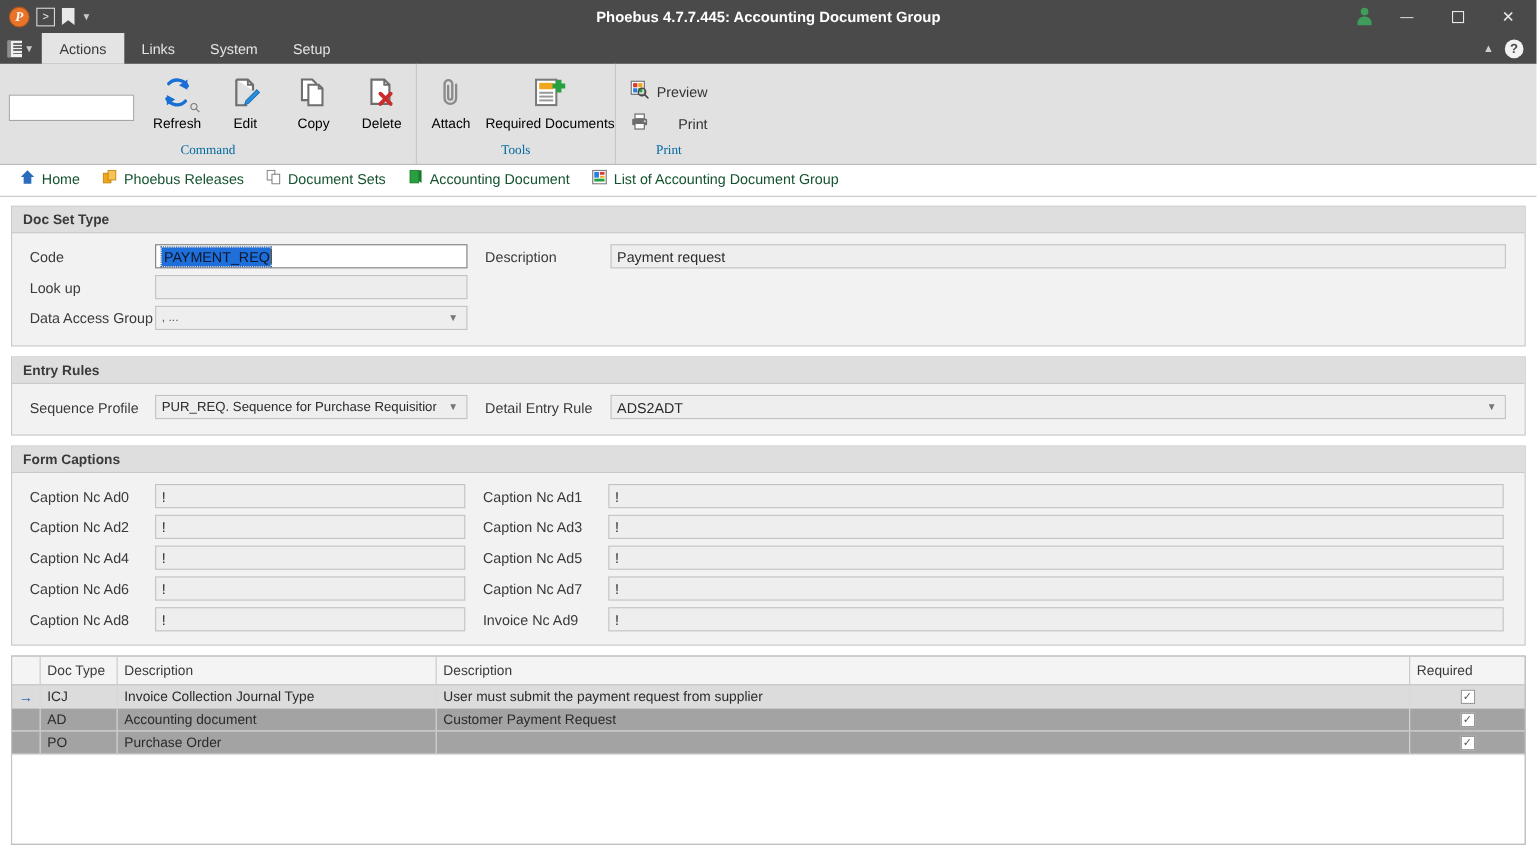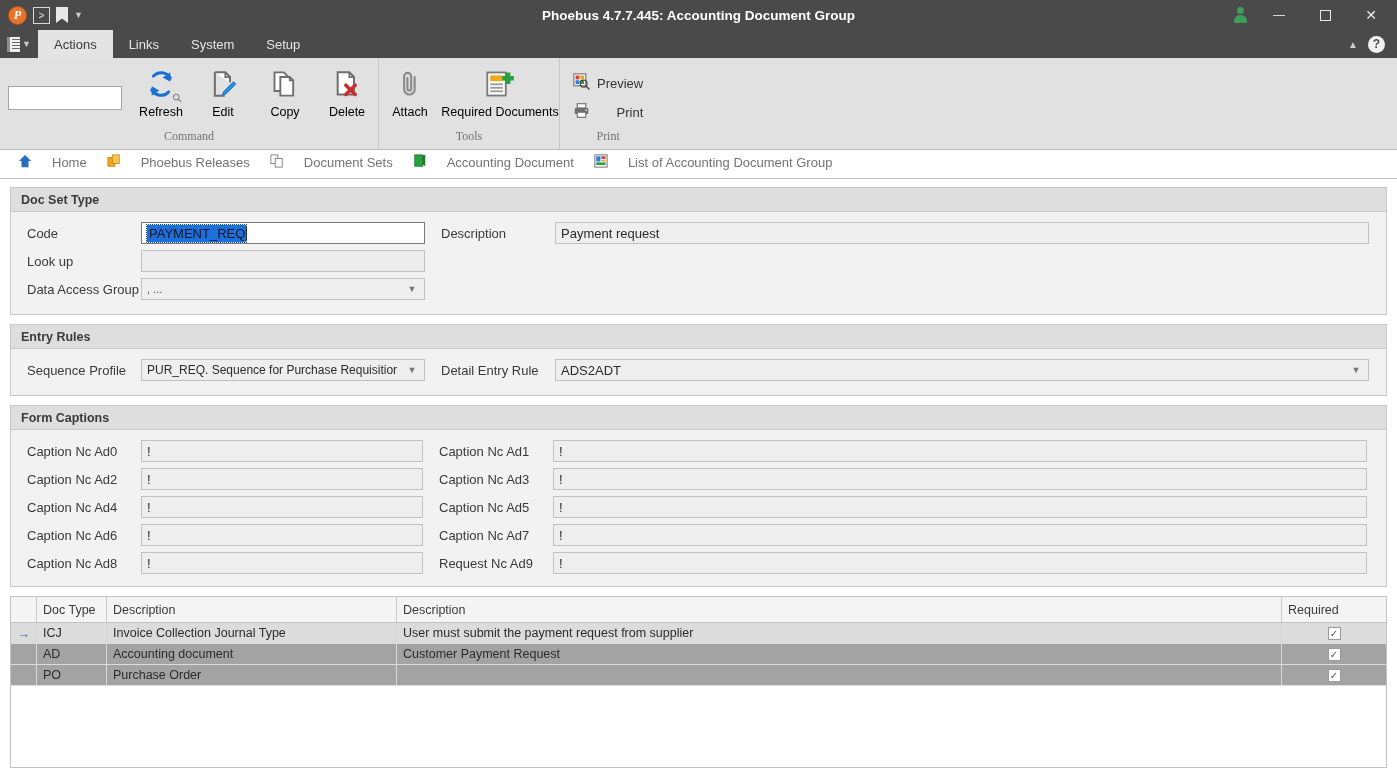--- a/index.html
+++ b/index.html
@@ -104,21 +104,21 @@
   
   .ribbon {
     height: 92px; background: #e1e1e1;
     border-bottom: 1px solid #b9b9b9;
     display: flex; align-items: stretch;
   }
   .rb-group { display: flex; flex-direction: column; position: relative; }
   .rb-group + .rb-group { border-left: 1px solid #c6c6c6; }
   .rb-items { flex: 1; display: flex; align-items: flex-start; padding-top: 6px; }
   .rb-caption {
-    text-align: center; color: #737373; font-size: 12px;
+    text-align: center; color: #0369a1; font-size: 12px;
     padding-bottom: 5px; font-family: "Liberation Serif", serif;
   }
   .rb-btn {
     width: 62px; display: flex; flex-direction: column;
     align-items: center; gap: 5px; padding-top: 4px;
     font-size: 12.5px; color: #000000;
   }
   .rb-btn.wide { width: 118px; }
   .rb-ico { height: 32px; display: flex; align-items: center; justify-content: center; }
 
@@ -140,22 +140,22 @@
     font-size: 13px; color: #333333; padding: 1px 3px; justify-content: space-between;
   }
 
   
   .tabstrip {
     height: 29px; background: #ffffff;
     border-bottom: 1px solid #c3c3c3;
     display: flex; align-items: stretch; padding-left: 8px;
   }
   .tab {
-    display: flex; align-items: center; gap: 20px;
-    padding: 0 10px; font-size: 13px; color: #737373;
+    display: flex; align-items: center; gap: 6px;
+    padding: 0 10px; font-size: 13px; color: #14532d;
     border-bottom: 3px solid transparent;
   }
   .tab.active { border-bottom-color: #1f6fc4; }
 
   
   .content {
     height: calc(774px - 30px - 28px - 92px - 29px);
     background: #ffffff;
     padding: 8px 10px 0 10px;
     overflow: hidden;
@@ -546,21 +546,21 @@
         <div class="fi" style="width:814px;">
             <span>!</span>
           </div>
       </div>
 
       <div class="frow">
         <div class="flabel" style="width:130px;">Caption Nc Ad8</div>
         <div class="fi" style="width:282px;">
             <span>!</span>
           </div>
-        <div class="flabel" style="width:130px;">Request Nc Ad9</div>
+        <div class="flabel" style="width:130px;">Invoice Nc Ad9</div>
         <div class="fi" style="width:814px;">
             <span>!</span>
           </div>
       </div>
 
     </div>
   </div>
 
   <div class="grid">
     <div class="grow ghead">

